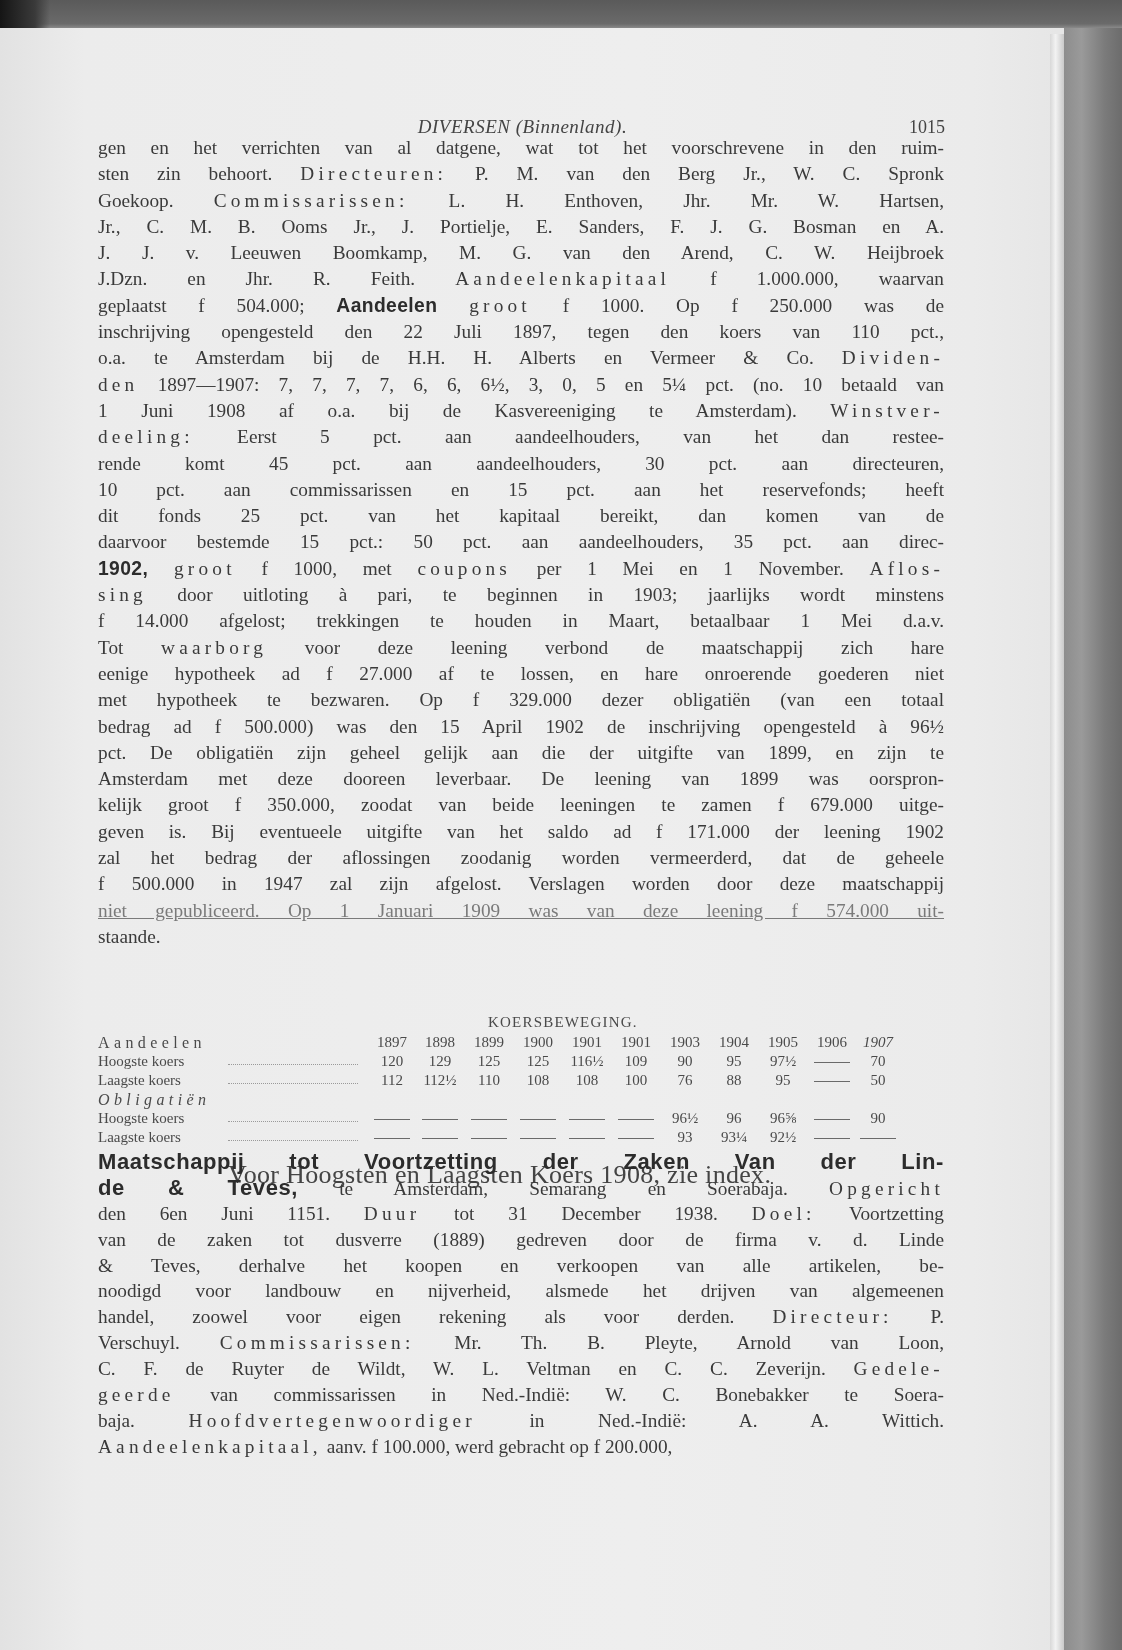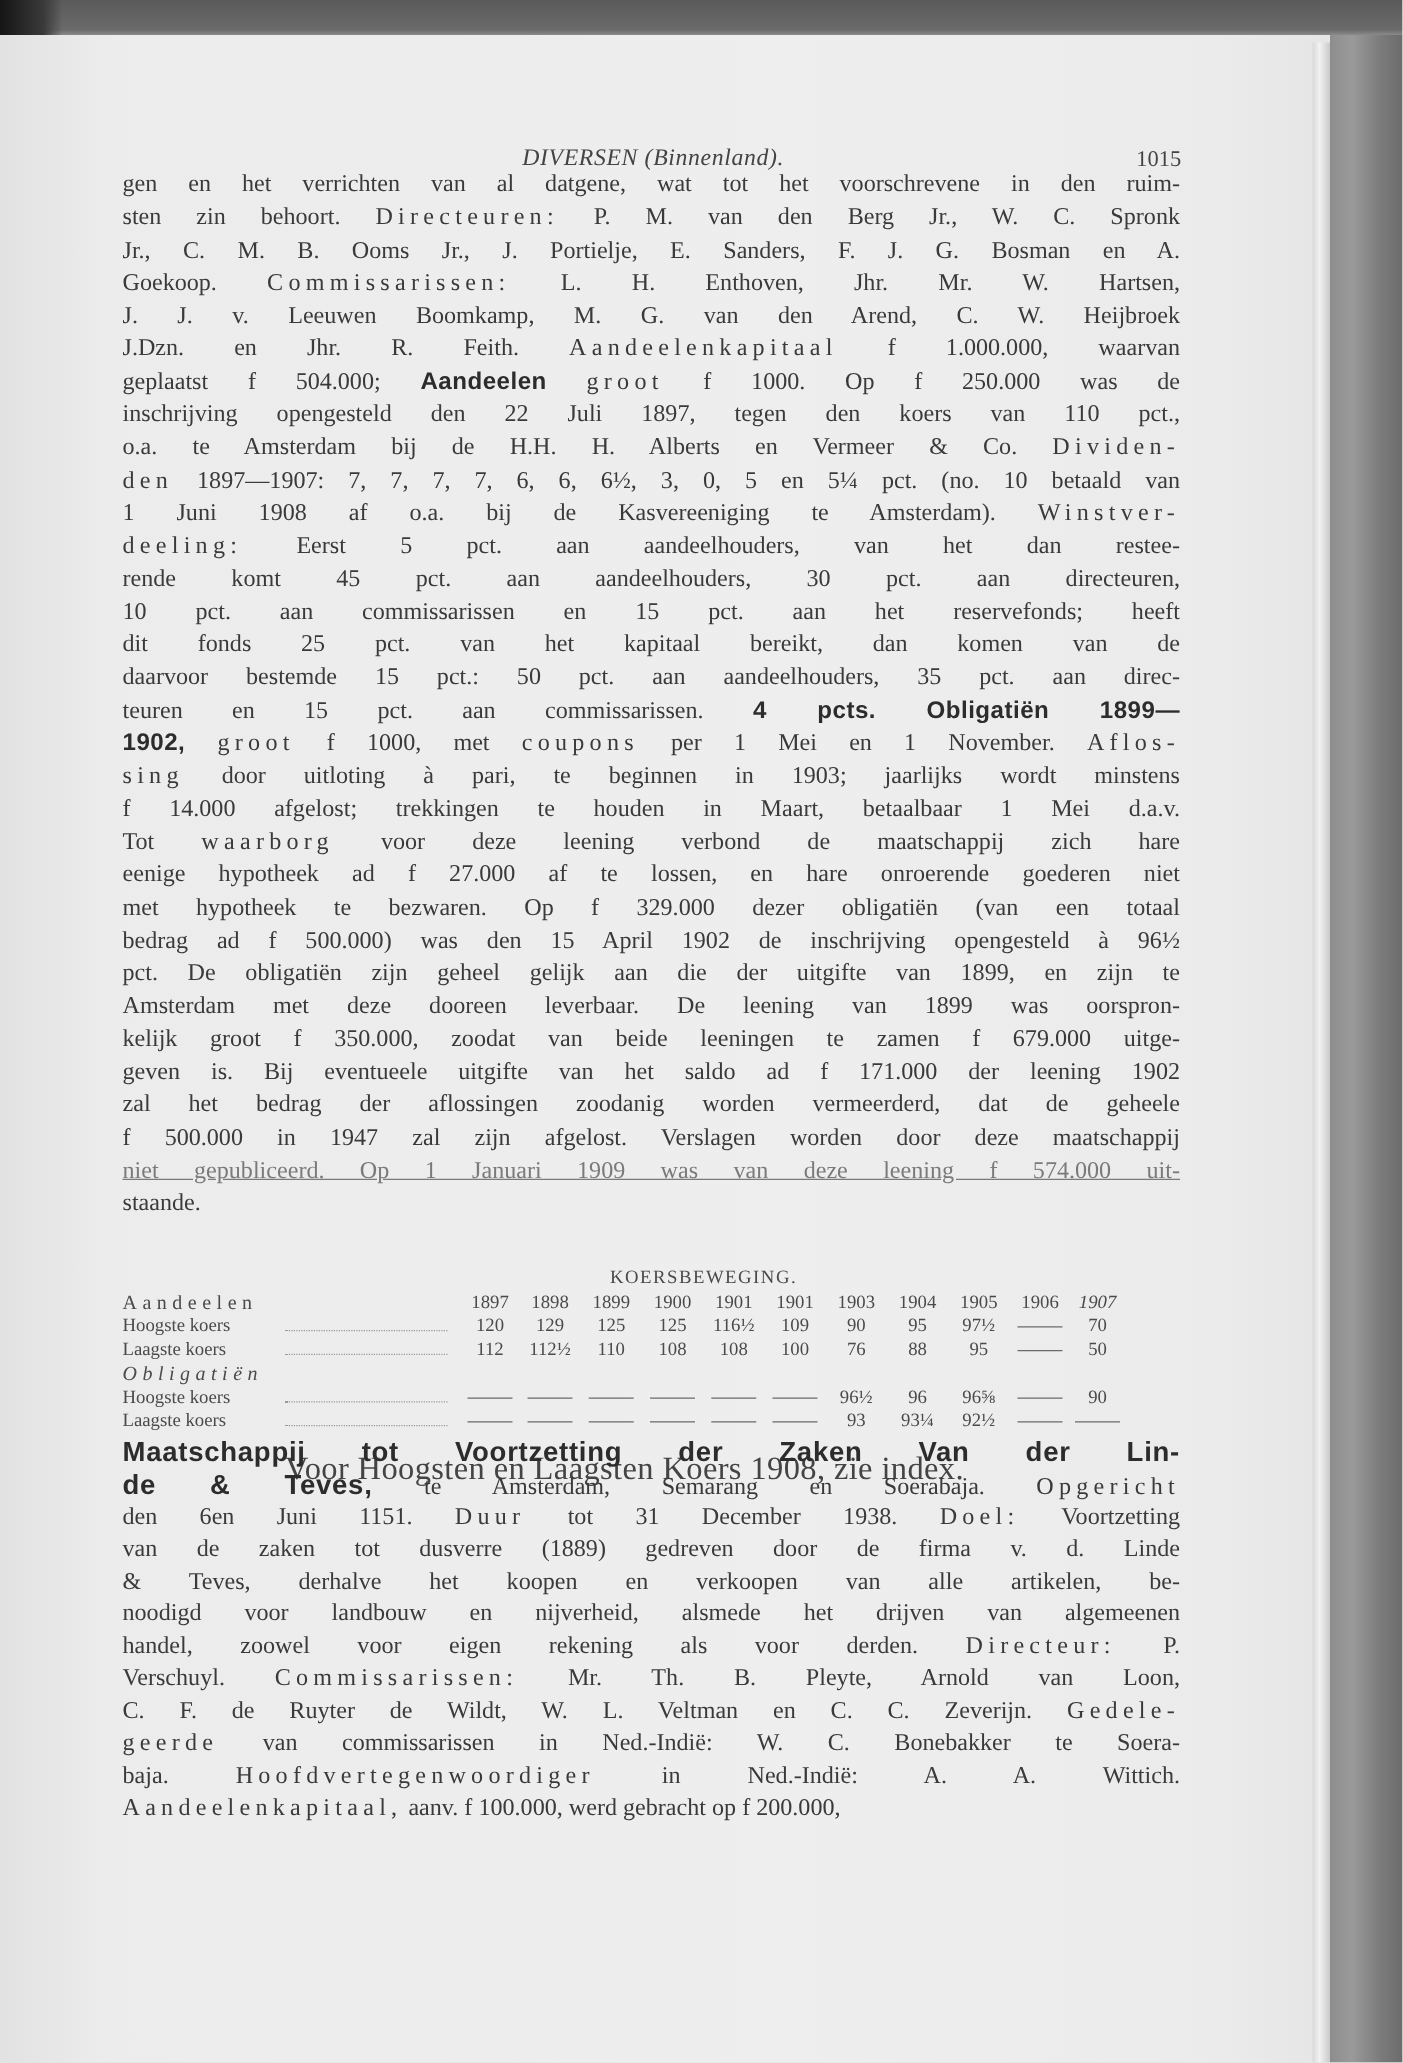--- a/index.html
+++ b/index.html
@@ -94,35 +94,34 @@
 <div class="book-side"></div>
 
 <div class="running-head">
   <div class="title">DIVERSEN (Binnenland).</div>
   <div class="pageno">1015</div>
 </div>
 
 <div class="text-block" id="block1">
     <span class="ln"><span>gen en het verrichten van al datgene, wat tot het voorschrevene in den ruim-</span></span>
     <span class="ln"><span>sten zin behoort.  </span><span class="sp">Directeuren:</span><span> P. M. van den Berg Jr., W. C. Spronk</span></span>
+    <span class="ln"><span>Goekoop.  </span><span class="sp">Commissarissen:</span><span> L. H. Enthoven, Jhr. Mr. W. Hartsen,</span></span>
     <span class="ln"><span>Jr., C. M. B. Ooms Jr., J. Portielje, E. Sanders, F. J. G. Bosman en A.</span></span>
-    <span class="ln"><span>Goekoop.  </span><span class="sp">Commissarissen:</span><span> L. H. Enthoven, Jhr. Mr. W. Hartsen,</span></span>
     <span class="ln"><span>J. J. v. Leeuwen Boomkamp, M. G. van den Arend, C. W. Heijbroek</span></span>
     <span class="ln"><span>J.Dzn. en Jhr. R. Feith.  </span><span class="sp">Aandeelenkapitaal</span><span>  f 1.000.000, waarvan</span></span>
     <span class="ln"><span>geplaatst f 504.000; </span><span class="bold-sans">Aandeelen</span><span> </span><span class="sp">groot</span><span> f 1000.  Op f 250.000 was de</span></span>
     <span class="ln"><span>inschrijving opengesteld den 22 Juli 1897, tegen den koers van 110 pct.,</span></span>
     <span class="ln"><span>o.a. te Amsterdam bij de H.H. H. Alberts en Vermeer &amp; Co.  </span><span class="sp">Dividen-</span></span>
     <span class="ln"><span class="sp">den</span><span> 1897—1907: 7, 7, 7, 7, 6, 6, 6½, 3, 0, 5 en 5¼ pct. (no. 10 betaald van</span></span>
     <span class="ln"><span>1 Juni 1908 af o.a. bij de Kasvereeniging te Amsterdam).  </span><span class="sp">Winstver-</span></span>
     <span class="ln"><span class="sp">deeling:</span><span> Eerst 5 pct. aan aandeelhouders, van het dan restee-</span></span>
     <span class="ln"><span>rende komt 45 pct. aan aandeelhouders, 30 pct. aan directeuren,</span></span>
     <span class="ln"><span>10 pct. aan commissarissen en 15 pct. aan het reservefonds; heeft</span></span>
     <span class="ln"><span>dit fonds 25 pct. van het kapitaal bereikt, dan komen van de</span></span>
     <span class="ln"><span>daarvoor bestemde 15 pct.: 50 pct. aan aandeelhouders, 35 pct. aan direc-</span></span>
-    <span class="ln"><span>teuren en 15 pct. aan commissarissen.  </span><span class="bold-sans">4 pcts. Obligatiën 1899—</span></span>
     <span class="ln"><span class="bold-sans">1902,</span><span> </span><span class="sp">groot</span><span> f 1000, met </span><span class="sp">coupons</span><span> per 1 Mei en 1 November.  </span><span class="sp">Aflos-</span></span>
     <span class="ln"><span class="sp">sing</span><span> door uitloting à pari, te beginnen in 1903; jaarlijks wordt minstens</span></span>
     <span class="ln"><span>f 14.000 afgelost; trekkingen te houden in Maart, betaalbaar 1 Mei d.a.v.</span></span>
     <span class="ln"><span>Tot </span><span class="sp">waarborg</span><span> voor deze leening verbond de maatschappij zich hare</span></span>
     <span class="ln"><span>eenige hypotheek ad f 27.000 af te lossen, en hare onroerende goederen niet</span></span>
     <span class="ln"><span>met hypotheek te bezwaren.  Op f 329.000 dezer obligatiën (van een totaal</span></span>
     <span class="ln"><span>bedrag ad f 500.000) was den 15 April 1902 de inschrijving opengesteld à 96½</span></span>
     <span class="ln"><span>pct.  De obligatiën zijn geheel gelijk aan die der uitgifte van 1899, en zijn te</span></span>
     <span class="ln"><span>Amsterdam met deze dooreen leverbaar.  De leening van 1899 was oorspron-</span></span>
     <span class="ln"><span>kelijk groot f 350.000, zoodat van beide leeningen te zamen f 679.000 uitge-</span></span>

